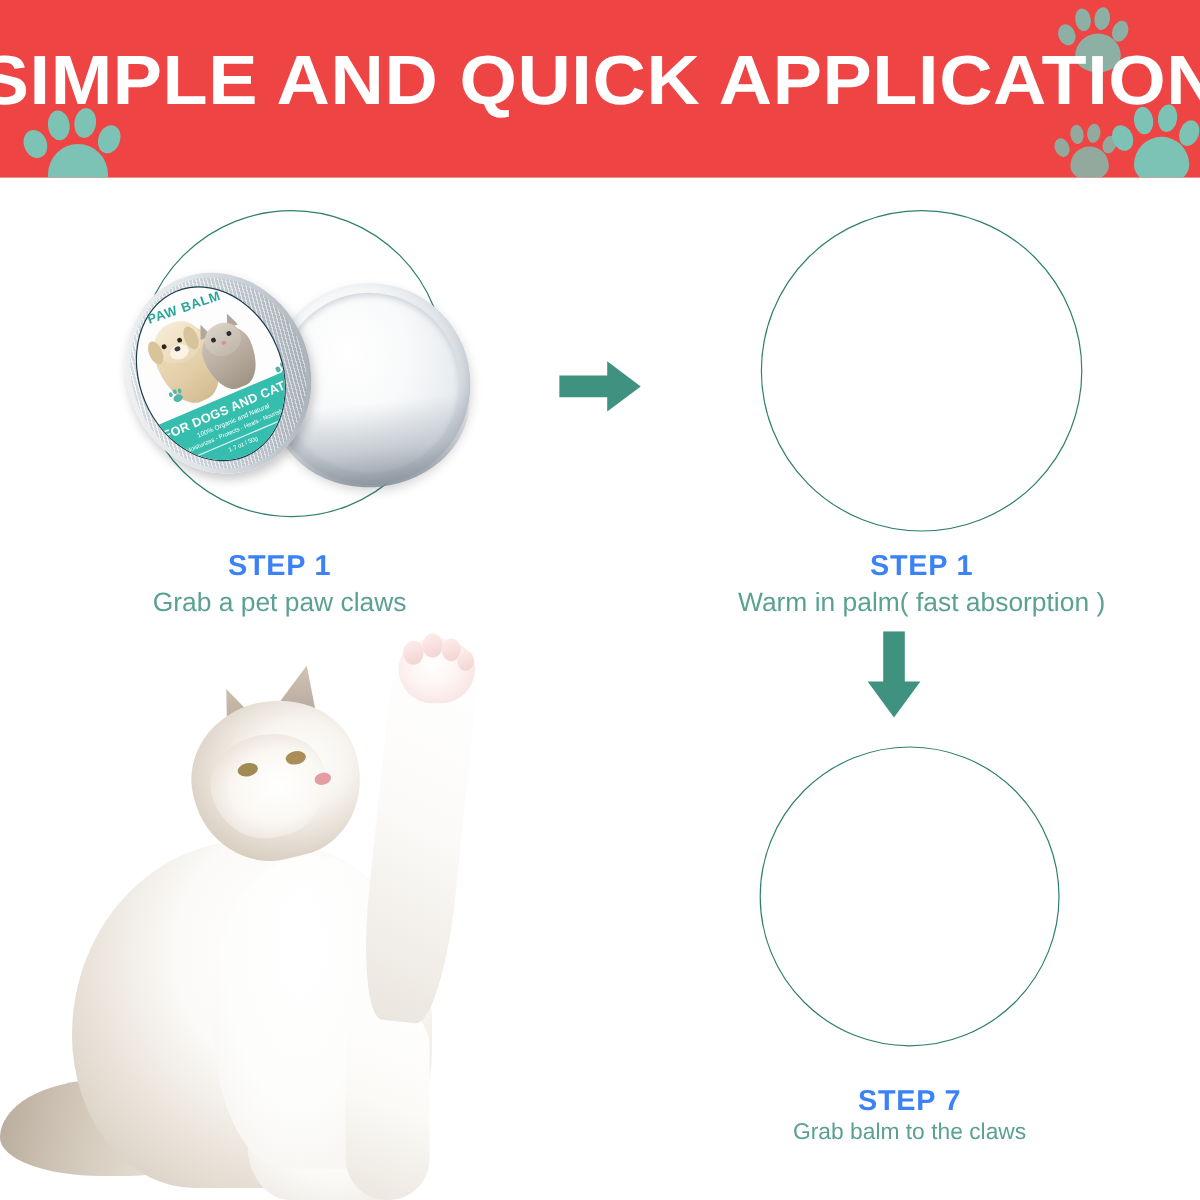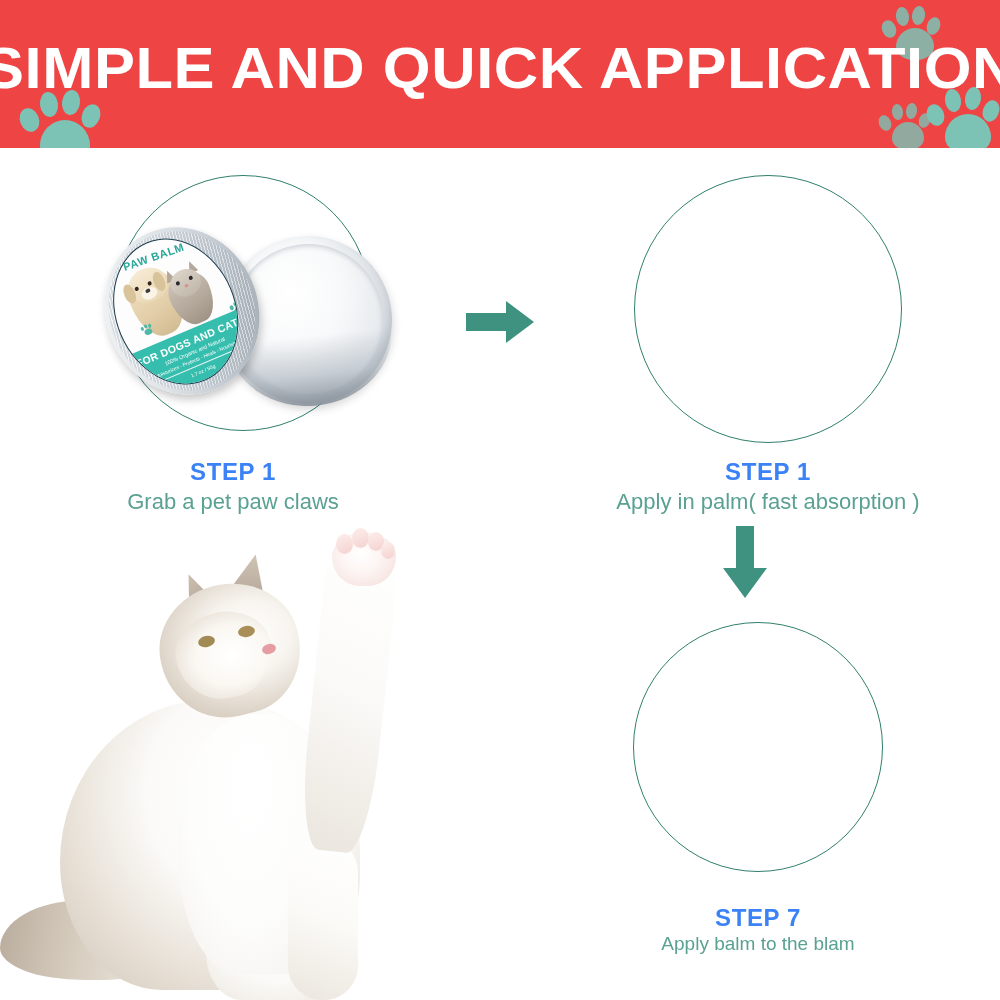--- a/index.html
+++ b/index.html
@@ -490,21 +490,21 @@
     <div id="palm"></div>
     <div class="finger" id="f1"></div>
     <div class="finger" id="f2"></div>
     <div class="finger" id="f3"></div>
     <div class="finger" id="thumb"></div>
     <div id="thumbnail-sq"></div>
   </div>
   <div class="step-circle" id="step2-circle"></div>
 
   <div class="step-title" id="step2-title">STEP 1</div>
-  <div class="step-desc" id="step2-desc">Apply in palm( fast absorption )</div>
+  <div class="step-desc" id="step2-desc">Warm in palm( fast absorption )</div>
 
   <div id="arrow-down">
     <svg width="46" height="72" viewBox="0 0 46 72">
       <path d="M14 0 L32 0 L32 42 L45 42 L23 72 L1 42 L14 42 Z" fill="#3f9180"></path>
     </svg>
   </div>
 
   <div class="photo-clip" id="step3-photo">
     <div class="paw-bg"></div>
     <div id="paw-leg"></div>
@@ -512,21 +512,21 @@
     <div class="toe-pad" id="tp2"></div>
     <div class="toe-pad" id="tp3"></div>
     <div class="toe-pad" id="tp4"></div>
     <div id="paw-main-pad"></div>
     <div id="finger-top"></div>
     <div id="finger-top2"></div>
   </div>
   <div class="step-circle" id="step3-circle"></div>
 
   <div class="step-title" id="step3-title">STEP 7</div>
-  <div class="step-desc" id="step3-desc">Apply balm to the blam</div>
+  <div class="step-desc" id="step3-desc">Grab balm to the claws</div>
 
   <div id="cat-photo">
     <div id="bigcat-tail"></div>
     <div id="bigcat-body"></div>
     <div id="bigcat-hindleg"></div>
     <div id="bigcat-chest"></div>
     <div id="bigcat-frontleg"></div>
     <div id="bigcat-leg"></div>
     <div id="bigcat-paw-up"></div>
     <div class="up-toe" id="ut1"></div>

